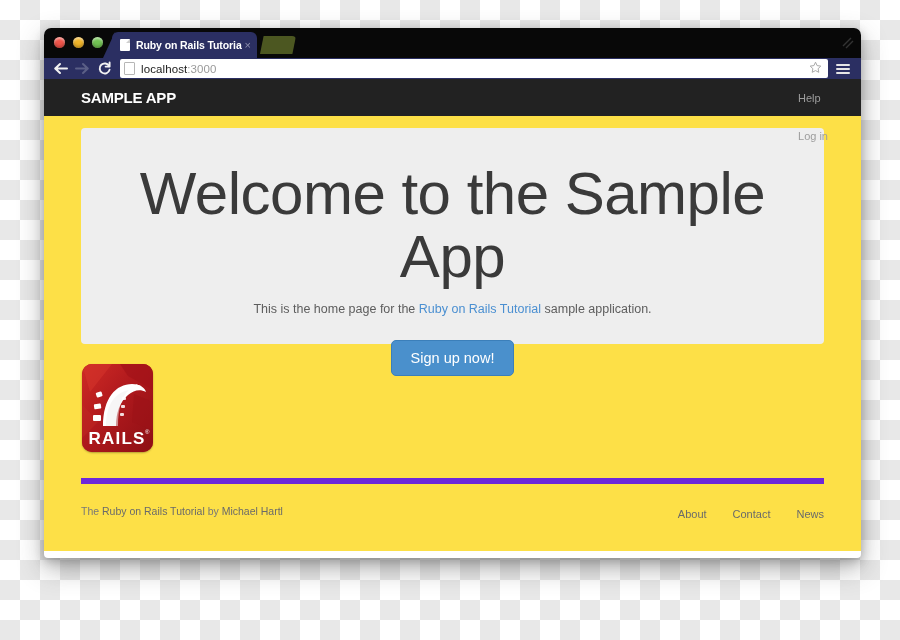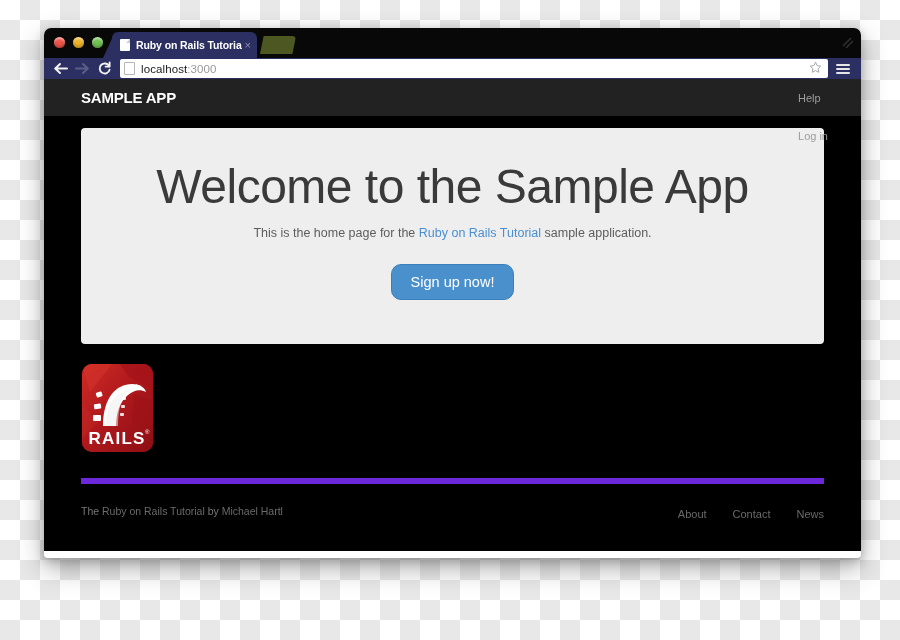--- a/index.html
+++ b/index.html
@@ -191,21 +191,21 @@
     display: block;
     height: 2px;
     background: #e6e6e6;
     border-radius: 1px;
   }
 
   
   .viewport {
     position: relative;
     height: 472px;
-    background: #000000;
+    background: #fde047;
     overflow: hidden;
   }
 
   
   .appbar {
     height: 37px;
     background: #222222;
     display: flex;
     align-items: center;
     justify-content: space-between;
@@ -233,40 +233,40 @@
   .jumbotron {
     margin: 12px 37px 0 37px;
     background: #eeeeee;
     border-radius: 4px;
     padding: 34px 20px 30px 20px;
     text-align: center;
     box-sizing: border-box;
     height: 216px;
   }
   .jumbo-title {
-    font-size: 48px;
+    font-size: 60px;
     color: #3a3a3a;
     font-weight: normal;
     margin: 0 0 14px 0;
     letter-spacing: -0.5px;
     line-height: 1.05;
   }
   .jumbo-sub {
     font-size: 12.5px;
     color: #5d5d5d;
     margin: 0 0 24px 0;
   }
   .jumbo-sub a { color: #4a8fd1; text-decoration: none; }
   .cta {
     display: inline-block;
     background: #4a90cc;
     color: #ffffff;
     font-size: 14.5px;
     padding: 9px 19px;
-    border-radius: 10px;
+    border-radius: 5px;
     text-decoration: none;
     border: 1px solid #3b7fba;
     box-sizing: border-box;
   }
 
   
   .logo-wrap { padding: 20px 0 0 38px; }
   .rails-logo {
     width: 71px;
     height: 88px;

